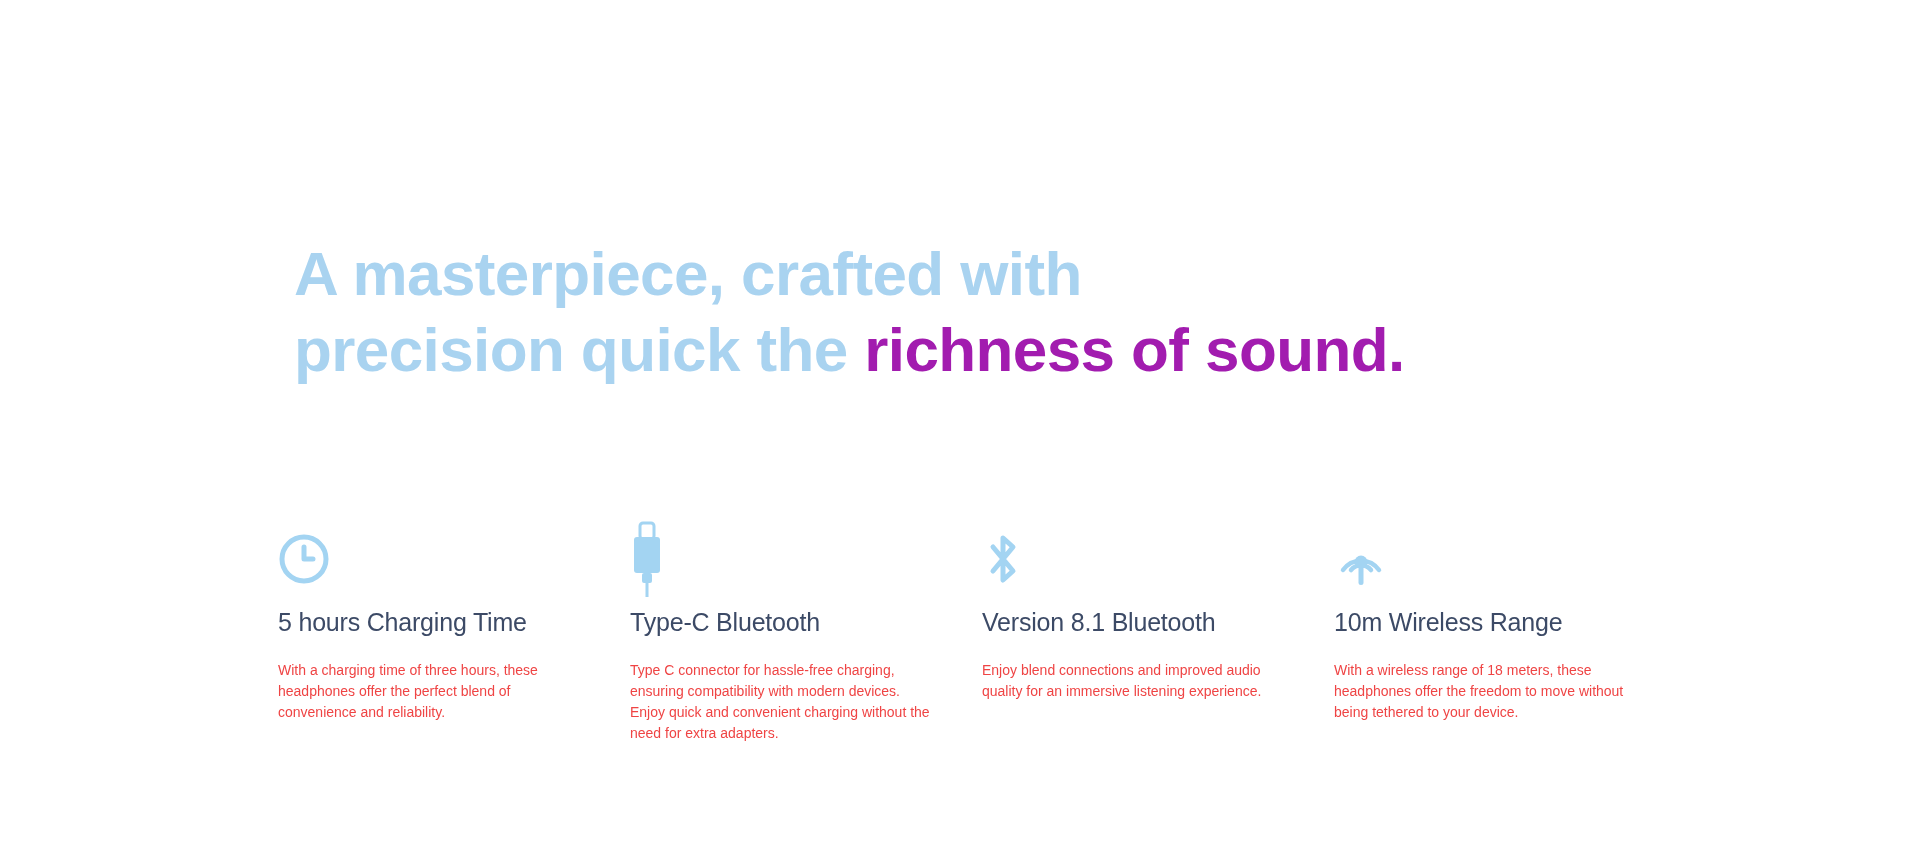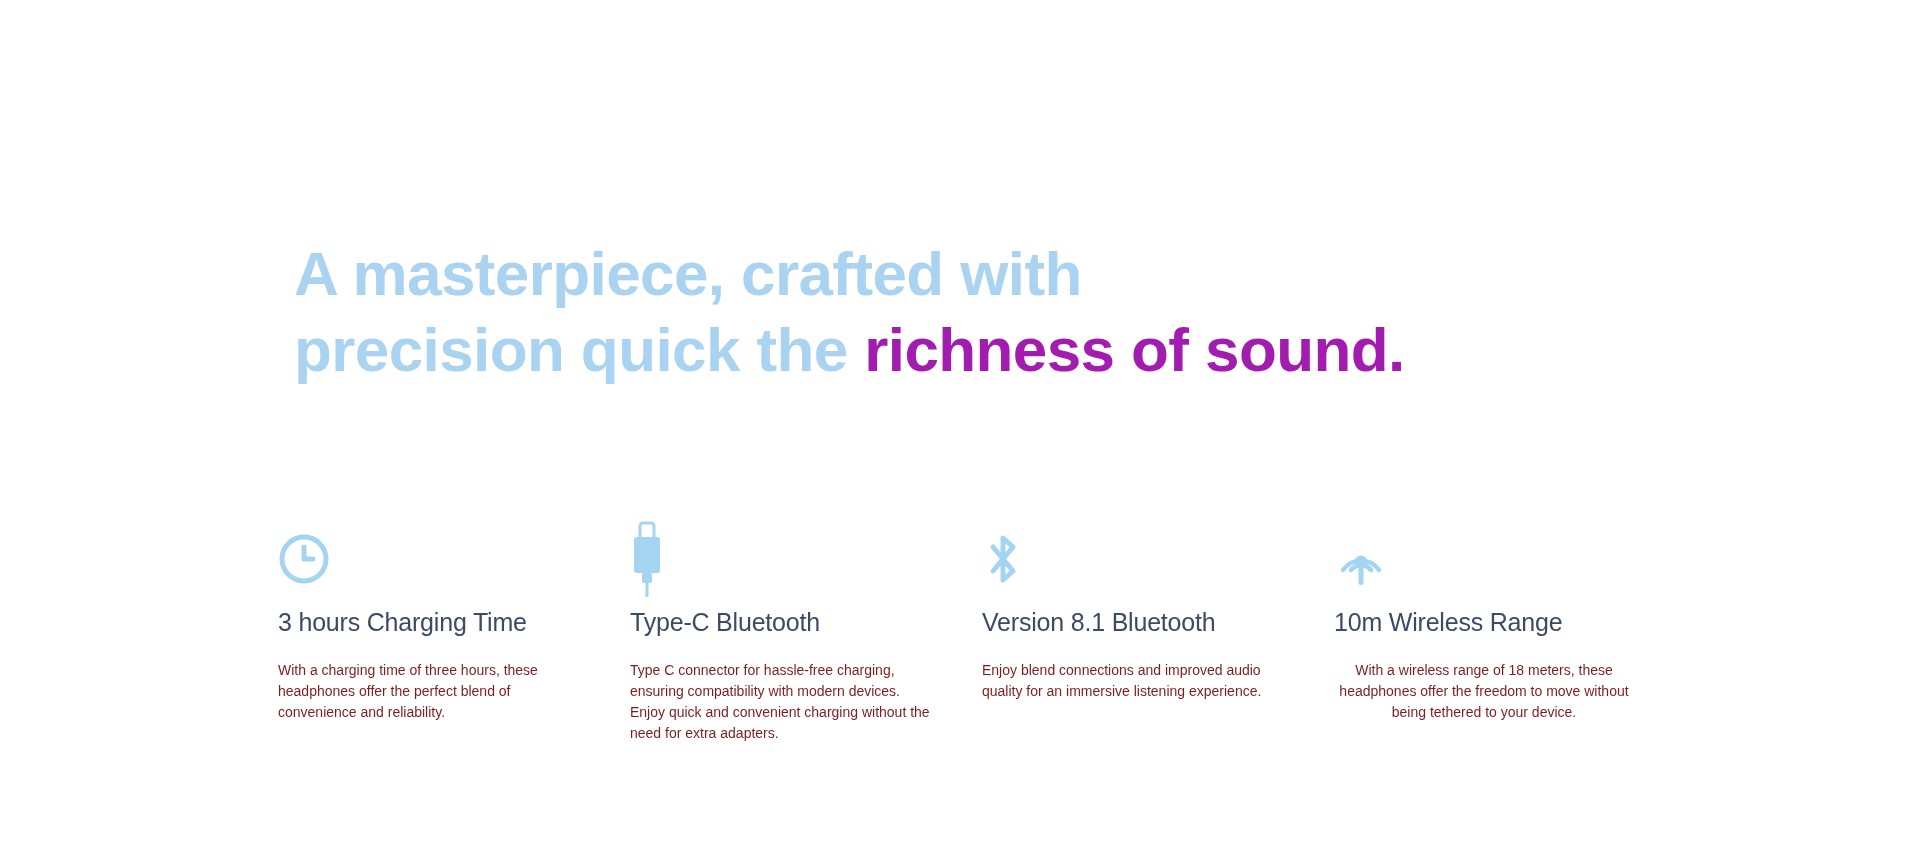--- a/index.html
+++ b/index.html
@@ -49,21 +49,21 @@
     flex-direction: row;
     align-items: flex-start;
   }
   .feature {
     width: 302px;
     margin-right: 50px;
     display: flex;
     flex-direction: column;
     align-items: flex-start;
   }
-  .feature:last-child { margin-right: 0; text-align: center; }
+  .feature:last-child { margin-right: 0; }
 
   .feature-icon {
     height: 78px;
     display: flex;
     align-items: center;
     justify-content: flex-start;
     margin-bottom: 8px;
   }
   .feature-icon svg {
     display: block;
@@ -75,21 +75,21 @@
     font-weight: 400;
     color: #3c4a66;
     letter-spacing: -0.2px;
     margin: 0 0 22px 0;
     white-space: nowrap;
   }
   .feature-desc {
     font-size: 14px;
     line-height: 21px;
     font-weight: 400;
-    color: #7f1d1d;
+    color: #ef4444;
     margin: 0;
     max-width: 300px;
   }
 </style>
 </head>
 <body>
 
 <div class="page">
 
   <h1 class="headline">
@@ -99,21 +99,21 @@
 
   <div class="features">
 
     <div class="feature">
       <div class="feature-icon">
         <svg width="52" height="52" viewBox="0 0 52 52" aria-hidden="true">
           <circle cx="26" cy="26" r="22" fill="none" stroke="#a3d4f2" stroke-width="5"></circle>
           <path d="M26 14 L26 26 L35 26" fill="none" stroke="#a3d4f2" stroke-width="5" stroke-linecap="round" stroke-linejoin="round"></path>
         </svg>
       </div>
-      <h3 class="feature-title">3 hours Charging Time</h3>
+      <h3 class="feature-title">5 hours Charging Time</h3>
       <p class="feature-desc">With a charging time of three hours, these headphones offer the perfect blend of convenience and reliability.</p>
     </div>
 
     <div class="feature">
       <div class="feature-icon">
         <svg width="34" height="76" viewBox="0 0 34 76" aria-hidden="true">
           <rect x="10" y="2" width="14" height="16" rx="3" ry="3" fill="none" stroke="#a3d4f2" stroke-width="3"></rect>
           <rect x="4" y="16" width="26" height="36" rx="3" ry="3" fill="#a3d4f2"></rect>
           <rect x="12" y="52" width="10" height="10" rx="2" ry="2" fill="#a3d4f2"></rect>
           <rect x="15.5" y="60" width="3" height="16" fill="#a3d4f2"></rect>

